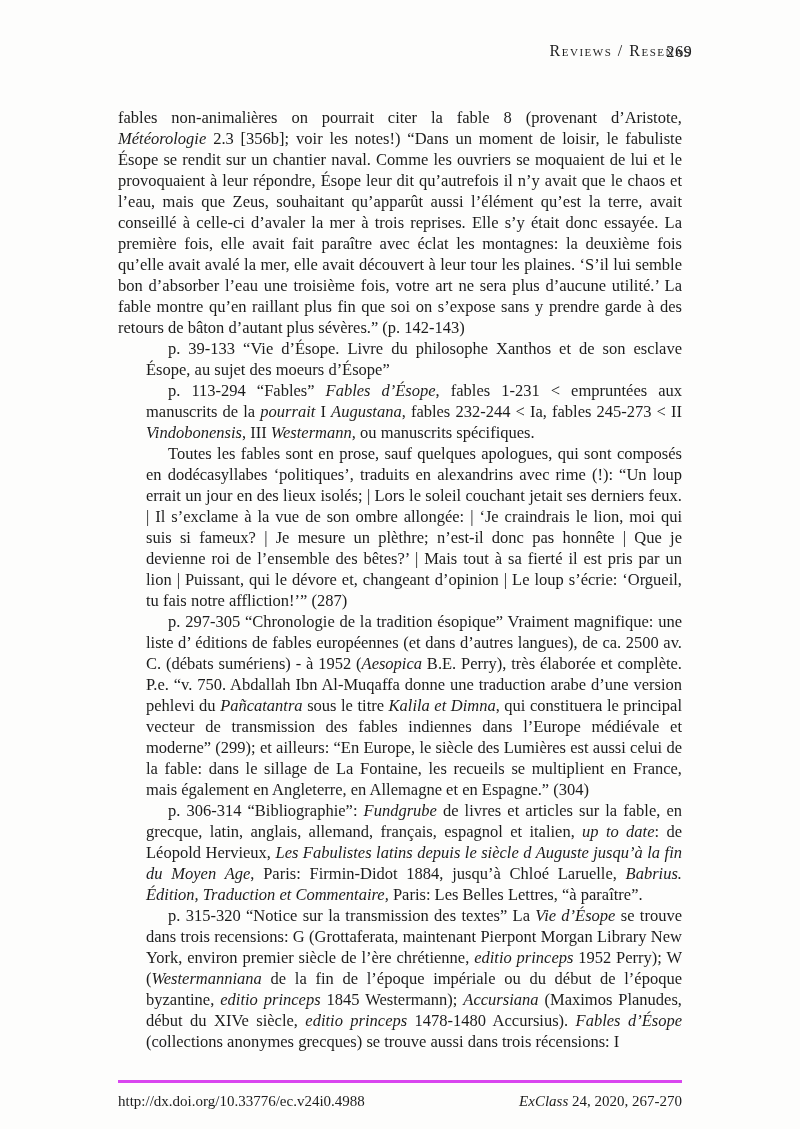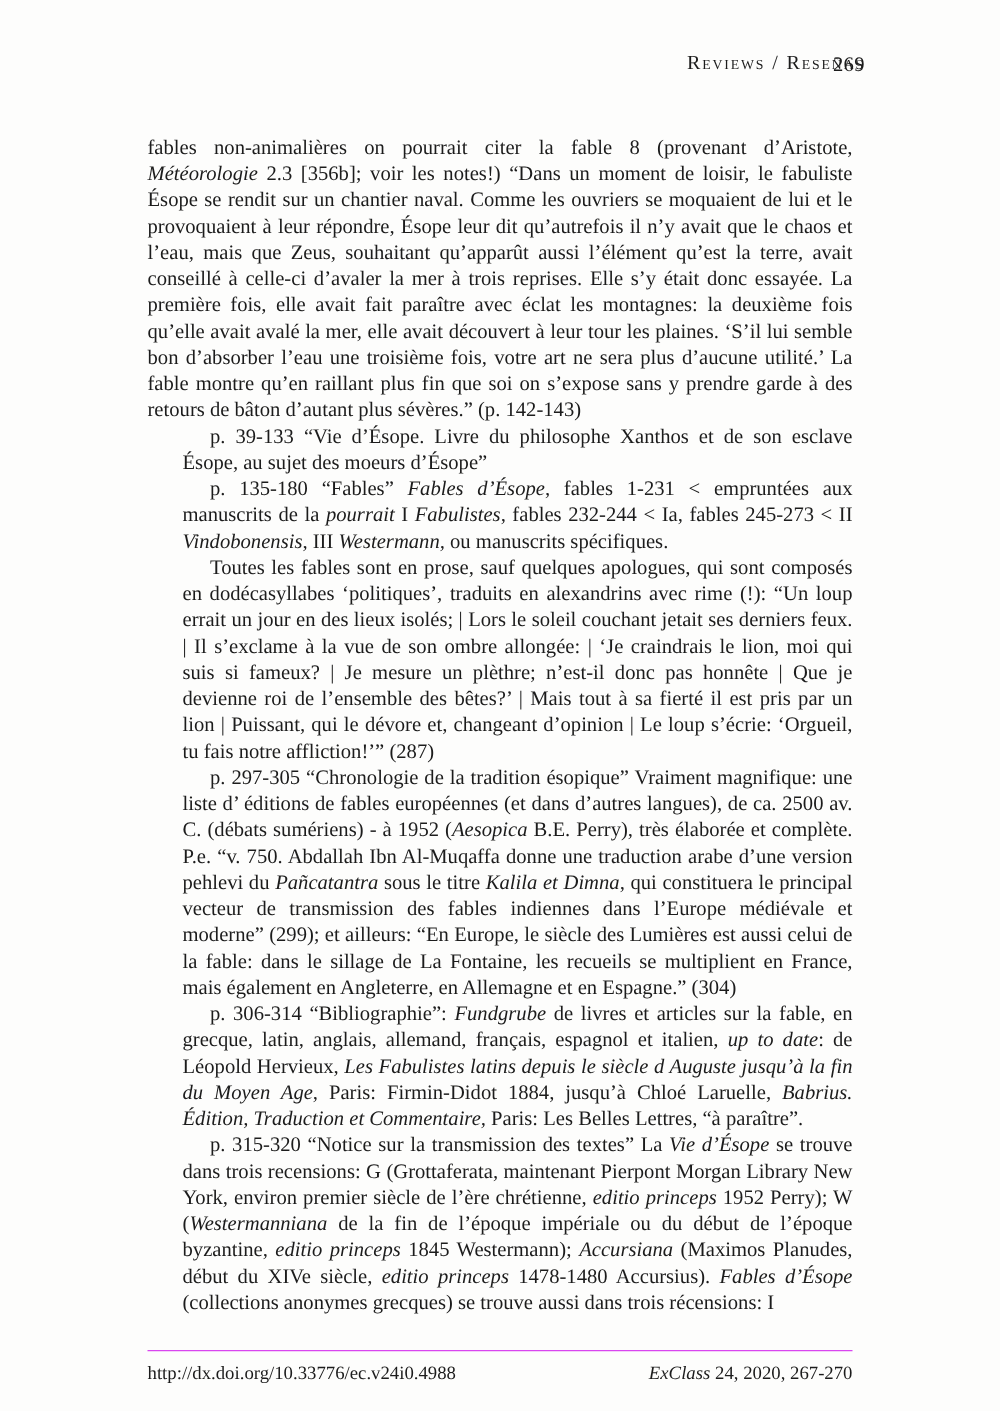--- a/index.html
+++ b/index.html
@@ -56,21 +56,21 @@
     text-indent: 22px;
     margin-left: 28px;
   }
   .body-text em {
   }
   .page-footer {
     position: absolute;
     top: 1080px;
     left: 118px;
     width: 564px;
-    border-top: 1px solid #d946ef;
+    border-top: 3px solid #d946ef;
     padding-top: 9px;
     font-size: 15px;
     line-height: 19px;
   }
   .doi {
     float: left;
   }
   .journal-ref {
     float: right;
   }
@@ -84,21 +84,21 @@
 <div class="page">
 
   <header class="page-header">
     <span class="running-title">Reviews / Reseñas</span>
     <span class="page-number">269</span>
   </header>
 
   <main class="body-text" id="body-text">
       <p class=""><span>fables non-animalières on pourrait citer la fable 8 (provenant d’Aristote, </span><em>Météorologie</em><span> 2.3 [356b]; voir les notes!) “Dans un moment de loisir, le fabuliste Ésope se rendit sur un chantier naval. Comme les ouvriers se moquaient de lui et le provoquaient à leur répondre, Ésope leur dit qu’autrefois il n’y avait que le chaos et l’eau, mais que Zeus, souhaitant qu’apparût aussi l’élément qu’est la terre, avait conseillé à celle-ci d’avaler la mer à trois reprises. Elle s’y était donc essayée. La première fois, elle avait fait paraître avec éclat les montagnes: la deuxième fois qu’elle avait avalé la mer, elle avait découvert à leur tour les plaines. ‘S’il lui semble bon d’absorber l’eau une troisième fois, votre art ne sera plus d’aucune utilité.’ La fable montre qu’en raillant plus fin que soi on s’expose sans y prendre garde à des retours de bâton d’autant plus sévères.” (p. 142-143)</span></p>
       <p class="indent"><span>p. 39-133 “Vie d’Ésope. Livre du philosophe Xanthos et de son esclave Ésope, au sujet des moeurs d’Ésope”</span></p>
-      <p class="indent"><span>p. 135-180 “Fables” </span><em>Fables d’Ésope</em><span>, fables 1-231 &lt; empruntées aux manuscrits de la </span><em>pourrait</em><span> I </span><em>Fabulistes</em><span>, fables 232-244 &lt; Ia, fables 245-273 &lt; II </span><em>Vindobonensis</em><span>, III </span><em>Westermann,</em><span> ou manuscrits spécifiques.</span></p>
+      <p class="indent"><span>p. 113-294 “Fables” </span><em>Fables d’Ésope</em><span>, fables 1-231 &lt; empruntées aux manuscrits de la </span><em>pourrait</em><span> I </span><em>Augustana</em><span>, fables 232-244 &lt; Ia, fables 245-273 &lt; II </span><em>Vindobonensis</em><span>, III </span><em>Westermann,</em><span> ou manuscrits spécifiques.</span></p>
       <p class="indent"><span>Toutes les fables sont en prose, sauf quelques apologues, qui sont composés en dodécasyllabes ‘politiques’, traduits en alexandrins avec rime (!): “Un loup errait un jour en des lieux isolés; | Lors le soleil couchant jetait ses derniers feux. | Il s’exclame à la vue de son ombre allongée: | ‘Je craindrais le lion, moi qui suis si fameux? | Je mesure un plèthre; n’est-il donc pas honnête | Que je devienne roi de l’ensemble des bêtes?’ | Mais tout à sa fierté il est pris par un lion | Puissant, qui le dévore et, changeant d’opinion | Le loup s’écrie: ‘Orgueil, tu fais notre affliction!’” (287)</span></p>
       <p class="indent"><span>p. 297-305 “Chronologie de la tradition ésopique” Vraiment magnifique: une liste d’ éditions de fables européennes (et dans d’autres langues), de ca. 2500 av. C. (débats sumériens) - à 1952 (</span><em>Aesopica</em><span> B.E. Perry), très élaborée et complète. P.e. “v. 750. Abdallah Ibn Al-Muqaffa donne une traduction arabe d’une version pehlevi du </span><em>Pañcatantra</em><span> sous le titre </span><em>Kalila et Dimna</em><span>, qui constituera le principal vecteur de transmission des fables indiennes dans l’Europe médiévale et moderne” (299); et ailleurs: “En Europe, le siècle des Lumières est aussi celui de la fable: dans le sillage de La Fontaine, les recueils se multiplient en France, mais également en Angleterre, en Allemagne et en Espagne.” (304)</span></p>
       <p class="indent"><span>p. 306-314 “Bibliographie”: </span><em>Fundgrube</em><span> de livres et articles sur la fable, en grecque, latin, anglais, allemand, français, espagnol et italien, </span><em>up to date</em><span>: de Léopold Hervieux, </span><em>Les Fabulistes latins depuis le siècle d Auguste jusqu’à la fin du Moyen Age</em><span>, Paris: Firmin-Didot 1884, jusqu’à Chloé Laruelle, </span><em>Babrius. Édition, Traduction et Commentaire,</em><span> Paris: Les Belles Lettres, “à paraître”.</span></p>
       <p class="indent"><span>p. 315-320 “Notice sur la transmission des textes” La </span><em>Vie d’Ésope</em><span> se trouve dans trois recensions: G (Grottaferata, maintenant Pierpont Morgan Library New York, environ premier siècle de l’ère chrétienne, </span><em>editio princeps</em><span> 1952 Perry); W (</span><em>Westermanniana</em><span> de la fin de l’époque impériale ou du début de l’époque byzantine, </span><em>editio princeps</em><span> 1845 Westermann); </span><em>Accursiana</em><span> (Maximos Planudes, début du XIVe siècle, </span><em>editio princeps</em><span> 1478-1480 Accursius). </span><em>Fables d’Ésope</em><span> (collections anonymes grecques) se trouve aussi dans trois récensions: I</span></p>
     </main>
 
   <footer class="page-footer">
     <span class="doi">http://dx.doi.org/10.33776/ec.v24i0.4988</span>
     <span class="journal-ref"><em>ExClass</em><span> 24, 2020, 267-270</span></span>
   </footer>

